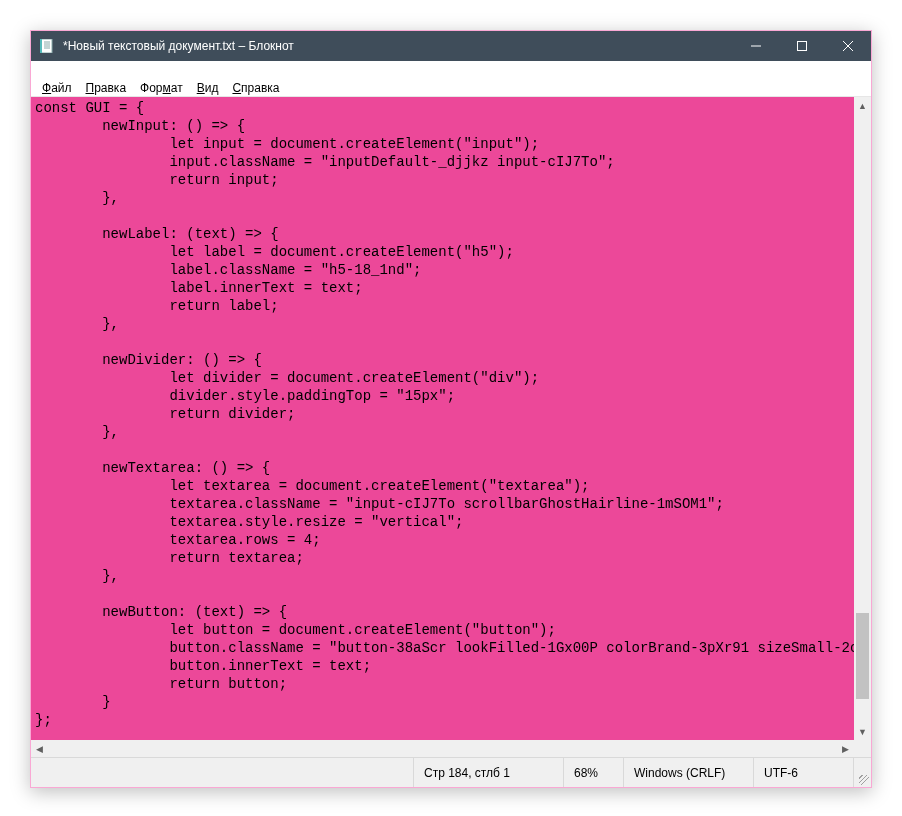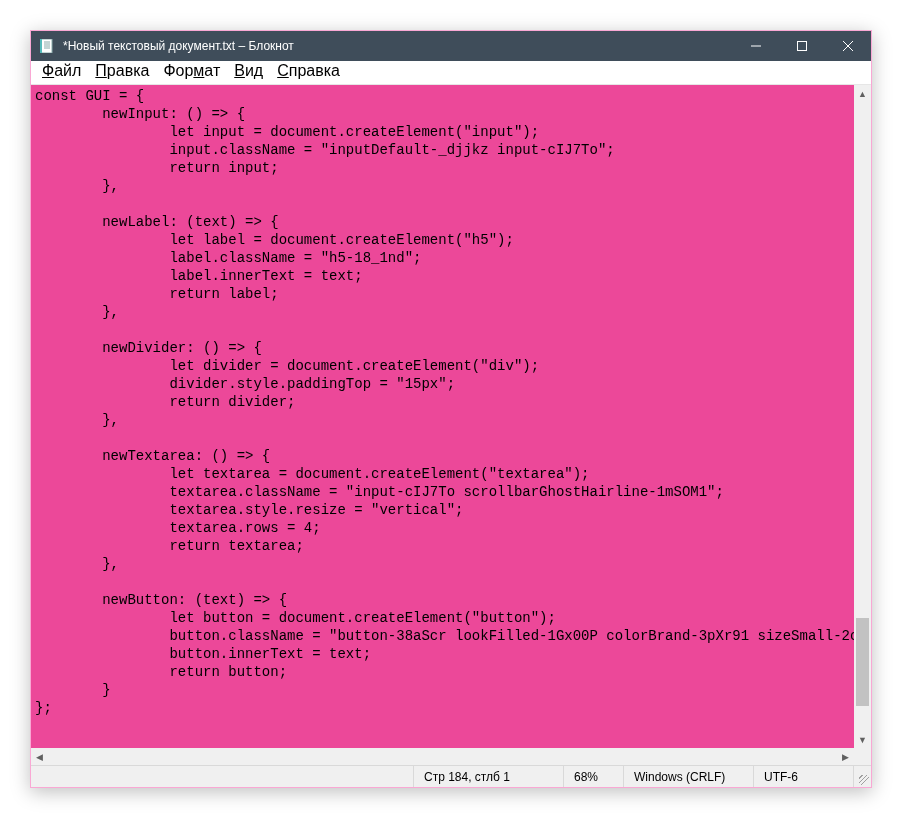--- a/index.html
+++ b/index.html
@@ -11,41 +11,41 @@
 }
 .titlebar {
   height: 30px; background: #3f4d5a; color: #fff; display: flex; align-items: center;
   font-size: 12px; user-select: none;
 }
 .titlebar .icon { width: 16px; height: 16px; margin: 0 6px 0 8px; display:flex;align-items:center;justify-content:center;}
 .titlebar .title { flex: 1; padding-left: 2px; white-space: nowrap; overflow: hidden; }
 .titlebar .btns { display: flex; }
 .titlebar .btn { width: 46px; height: 30px; display:flex; align-items:center; justify-content:center; color:#fff; }
 .menubar {
-  height: 24px; background: #fff; display: flex; align-items: flex-start; padding: 0 4px;
-  font-size: 16px; border-bottom: 1px solid #e6e6e6;
+  height: 36px; background: #fff; display: flex; align-items: flex-end; padding: 0 4px;
+  font-size: 12px; border-bottom: 1px solid #e6e6e6;
 }
 .menubar .mitem { padding: 1px 7px; cursor: default; }
 .menubar .mitem .ul { text-decoration: underline; }
 .editor-wrap { flex: 1; position: relative; background:#ec4899; }
 .editor {
   position:absolute; inset:0 17px 17px 0;
   font-family: Consolas, "Courier New", monospace; font-size: 14px; line-height: 18px;
   padding: 2px 4px; white-space: pre; overflow: hidden; color:#000;
 }
 .vscroll { position:absolute; top:0; right:0; bottom:17px; width:17px; background:#f0f0f0; }
 .vscroll .arrow { height:17px; display:flex;align-items:center;justify-content:center; color:#606060; font-size:9px;}
 .vscroll .track { position:absolute; top:17px; bottom:17px; left:0; right:0; }
 .vscroll .thumb { position:absolute; left:2px; right:2px; background:#c2c2c2; }
 .hscroll { position:absolute; left:0; right:17px; bottom:0; height:17px; background:#f0f0f0; }
 .hscroll .arrow { width:17px; height:17px; display:flex;align-items:center;justify-content:center;color:#606060;font-size:9px;float:left;}
 .hscroll .arrow.r{float:right;}
 .corner { position:absolute; right:0; bottom:0; width:17px; height:17px; background:#f0f0f0; }
 .statusbar {
-  height: 22px; background: #f0f0f0; border-top: 1px solid #d9d9d9;
+  height: 30px; background: #f0f0f0; border-top: 1px solid #d9d9d9;
   display: flex; align-items: stretch; font-size: 12px; color: #000;
 }
 .statusbar .cell { border-left: 1px solid #d9d9d9; display:flex; align-items:center; padding:0 10px; }
 .statusbar .spacer { flex:1; }
 .statusbar .grip { width:18px; border-left: 1px solid #d9d9d9; position:relative; }
 .statusbar .grip::after{
   content:""; position:absolute; right:2px; bottom:2px; width:10px; height:10px;
   background:
     linear-gradient(135deg, transparent 0 2px,#a0a0a0 2px 3px,transparent 3px 5px,#a0a0a0 5px 6px,transparent 6px 8px,#a0a0a0 8px 9px,transparent 9px);
 }

